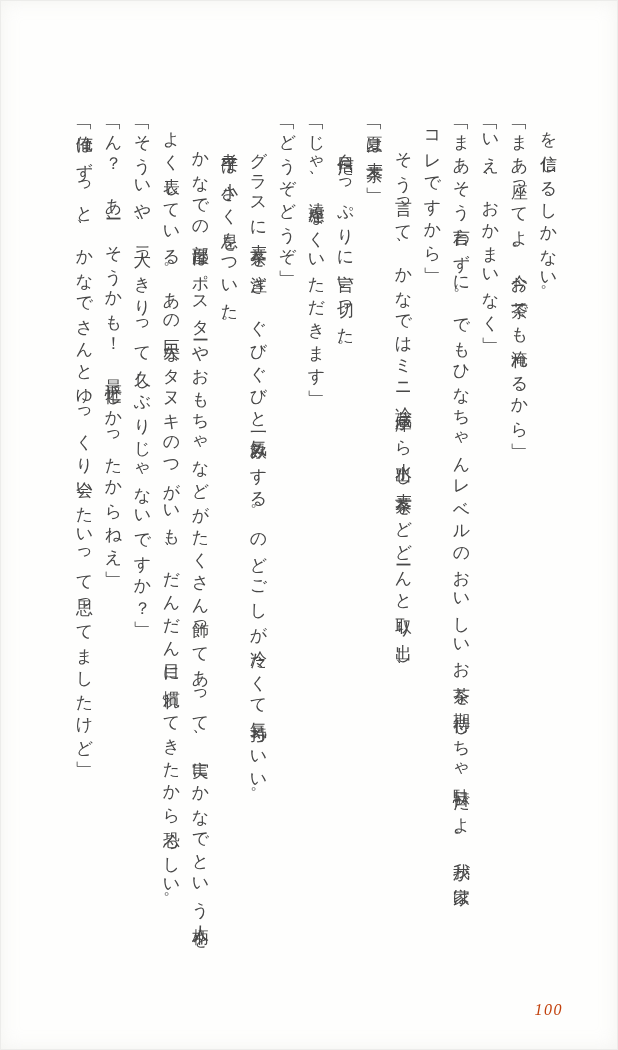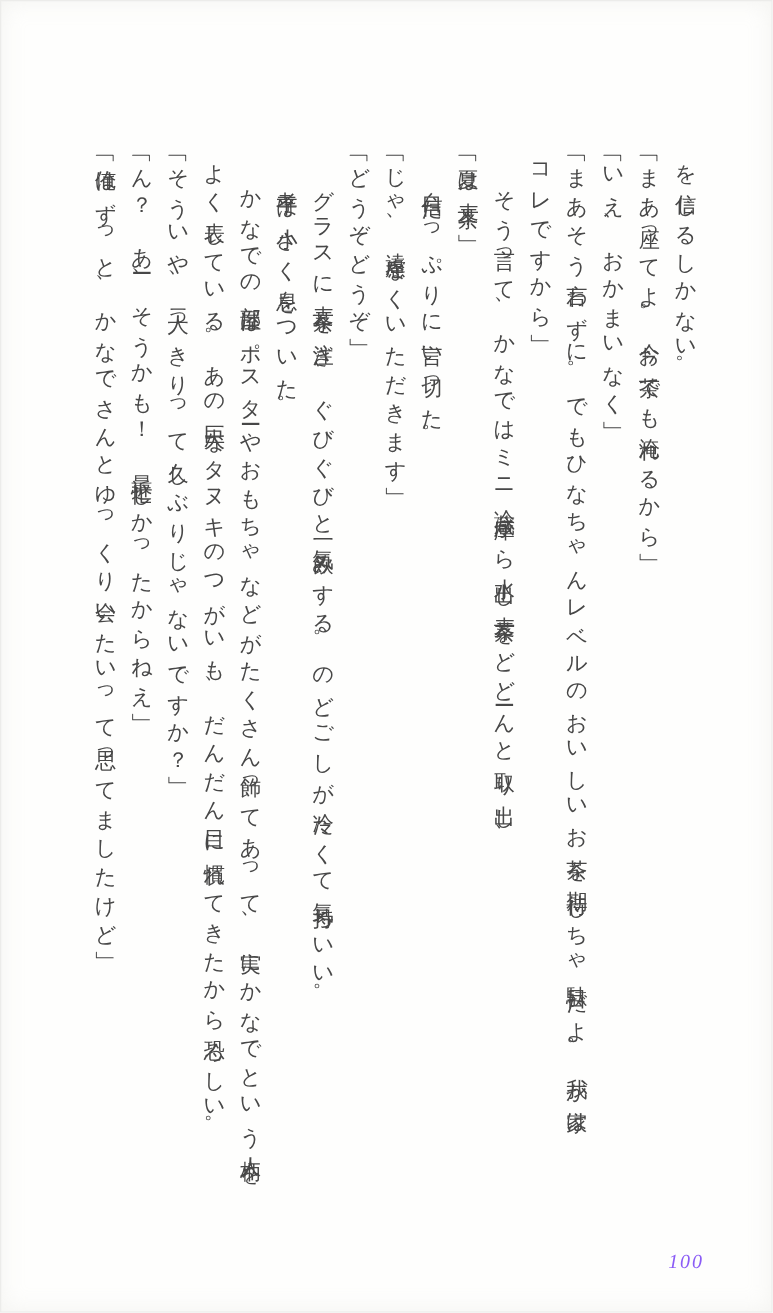--- a/index.html
+++ b/index.html
@@ -41,21 +41,21 @@
   .tline.indent {
     text-indent: 20.5px;
   }
   .page-number {
     position: absolute;
     right: 54px;
     bottom: 30px;
     font-style: italic;
     font-size: 16px;
     letter-spacing: 1.5px;
-    color: #8b5cf6;
+    color: #c2410c;
     text-align: center;
   }
 </style>
 </head>
 <body>
 
 <div class="book-page">
   <div class="vtext-block" id="text-block">
       <div class="tline">を信じるしかない。</div>
       <div class="tline">「まあ座ってよ。今お茶でも淹れるから」</div>

